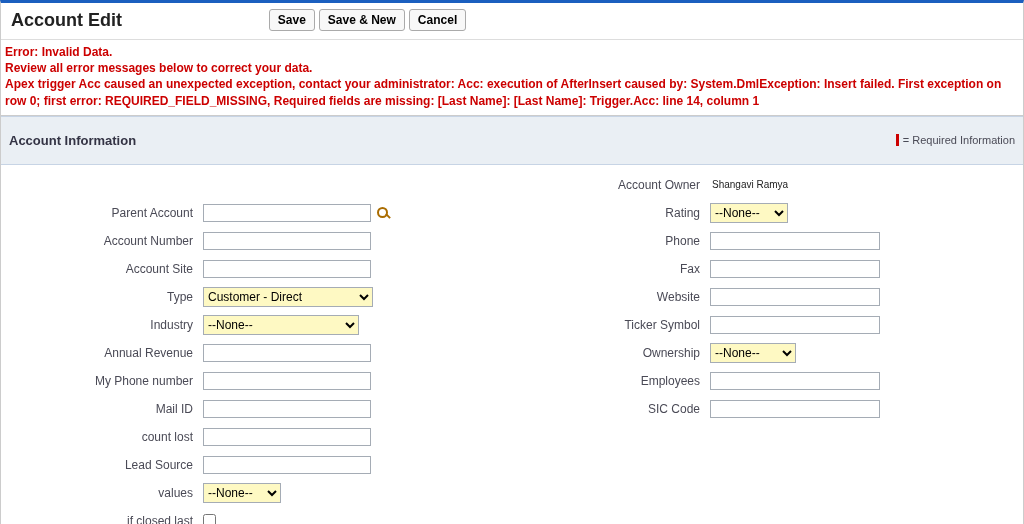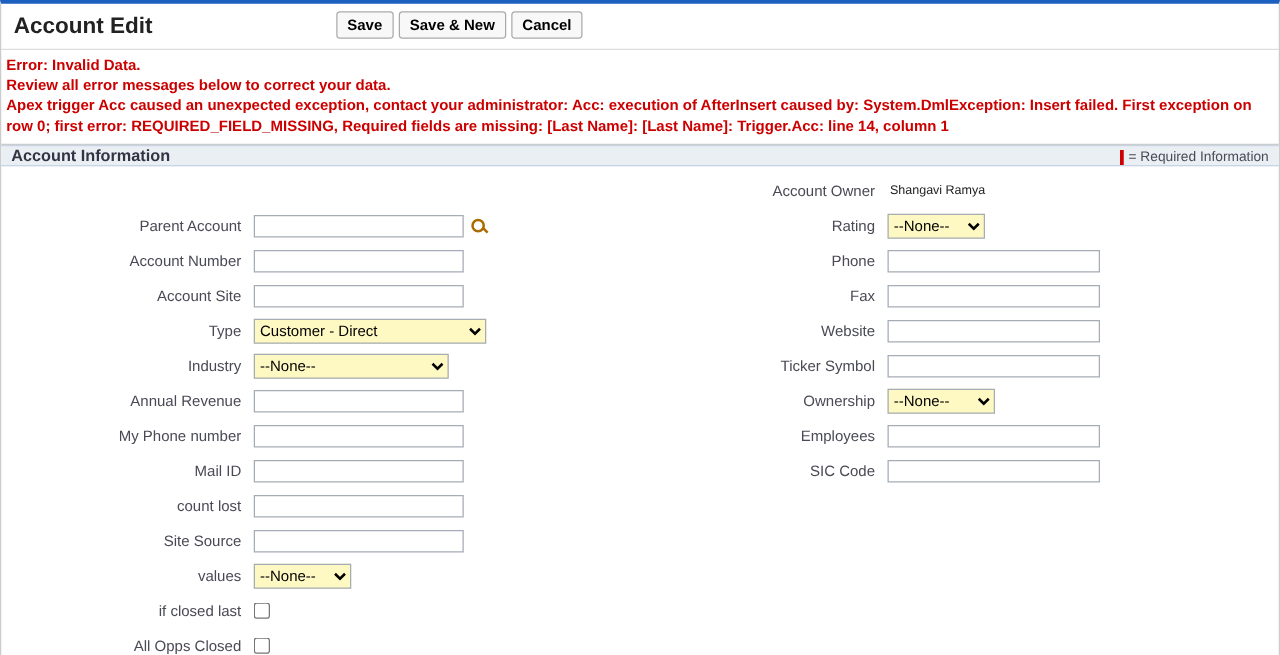--- a/index.html
+++ b/index.html
@@ -50,25 +50,25 @@
     text-align: left;
     color: #c00;
     font-weight: bold;
     font-size: 12px;
     padding: 4px 4px 6px 4px;
     line-height: 1.35;
     border-bottom: 1px solid #ccc;
   }
   .section-header {
     display: flex;
-    align-items: flex-end;
+    align-items: center;
     background: #eaeff4;
     border-top: 1px solid #c7d4e5;
     border-bottom: 1px solid #c7d4e5;
-    padding: 0 8px;
+    padding: 16px 8px;
   }
   .section-header .section-title {
     font-weight: bold;
     color: #334;
     font-size: 13px;
   }
   .section-header .req-legend {
     margin-left: auto;
     color: #4a4a56;
     font-size: 11px;
@@ -133,21 +133,21 @@
     color: #fff;
     background: #3b99fc !important;
   }
   select.sf-select {
     height: 20px;
     border: 1px solid #a5acb5;
     font-family: inherit;
     font-size: 12px;
     background: #fef9c3;
   }
-  .sf-select.wide { width: 186px; }
+  .sf-select.wide { width: 170px; }
   .sf-select.med  { width: 156px; }
   .sf-select.small{ width: 78px; }
   .sf-select.small2{ width: 86px; }
   .lookup-icon {
     display: inline-block;
     width: 16px;
     height: 16px;
     position: relative;
   }
   .lookup-icon::before {
@@ -272,21 +272,21 @@
       </div>
 
       <div class="row">
         <div class="label">count lost</div>
         <div class="control">
             <input type="text" class="sf-input" value="" style="">
           </div>
       </div>
 
       <div class="row">
-        <div class="label">Site Source</div>
+        <div class="label">Lead Source</div>
         <div class="control">
             <input type="text" class="sf-input" value="" style="">
           </div>
       </div>
 
       <div class="row">
         <div class="label">values</div>
         <div class="control">
           <select class="sf-select small">
             <option>--None--</option>

